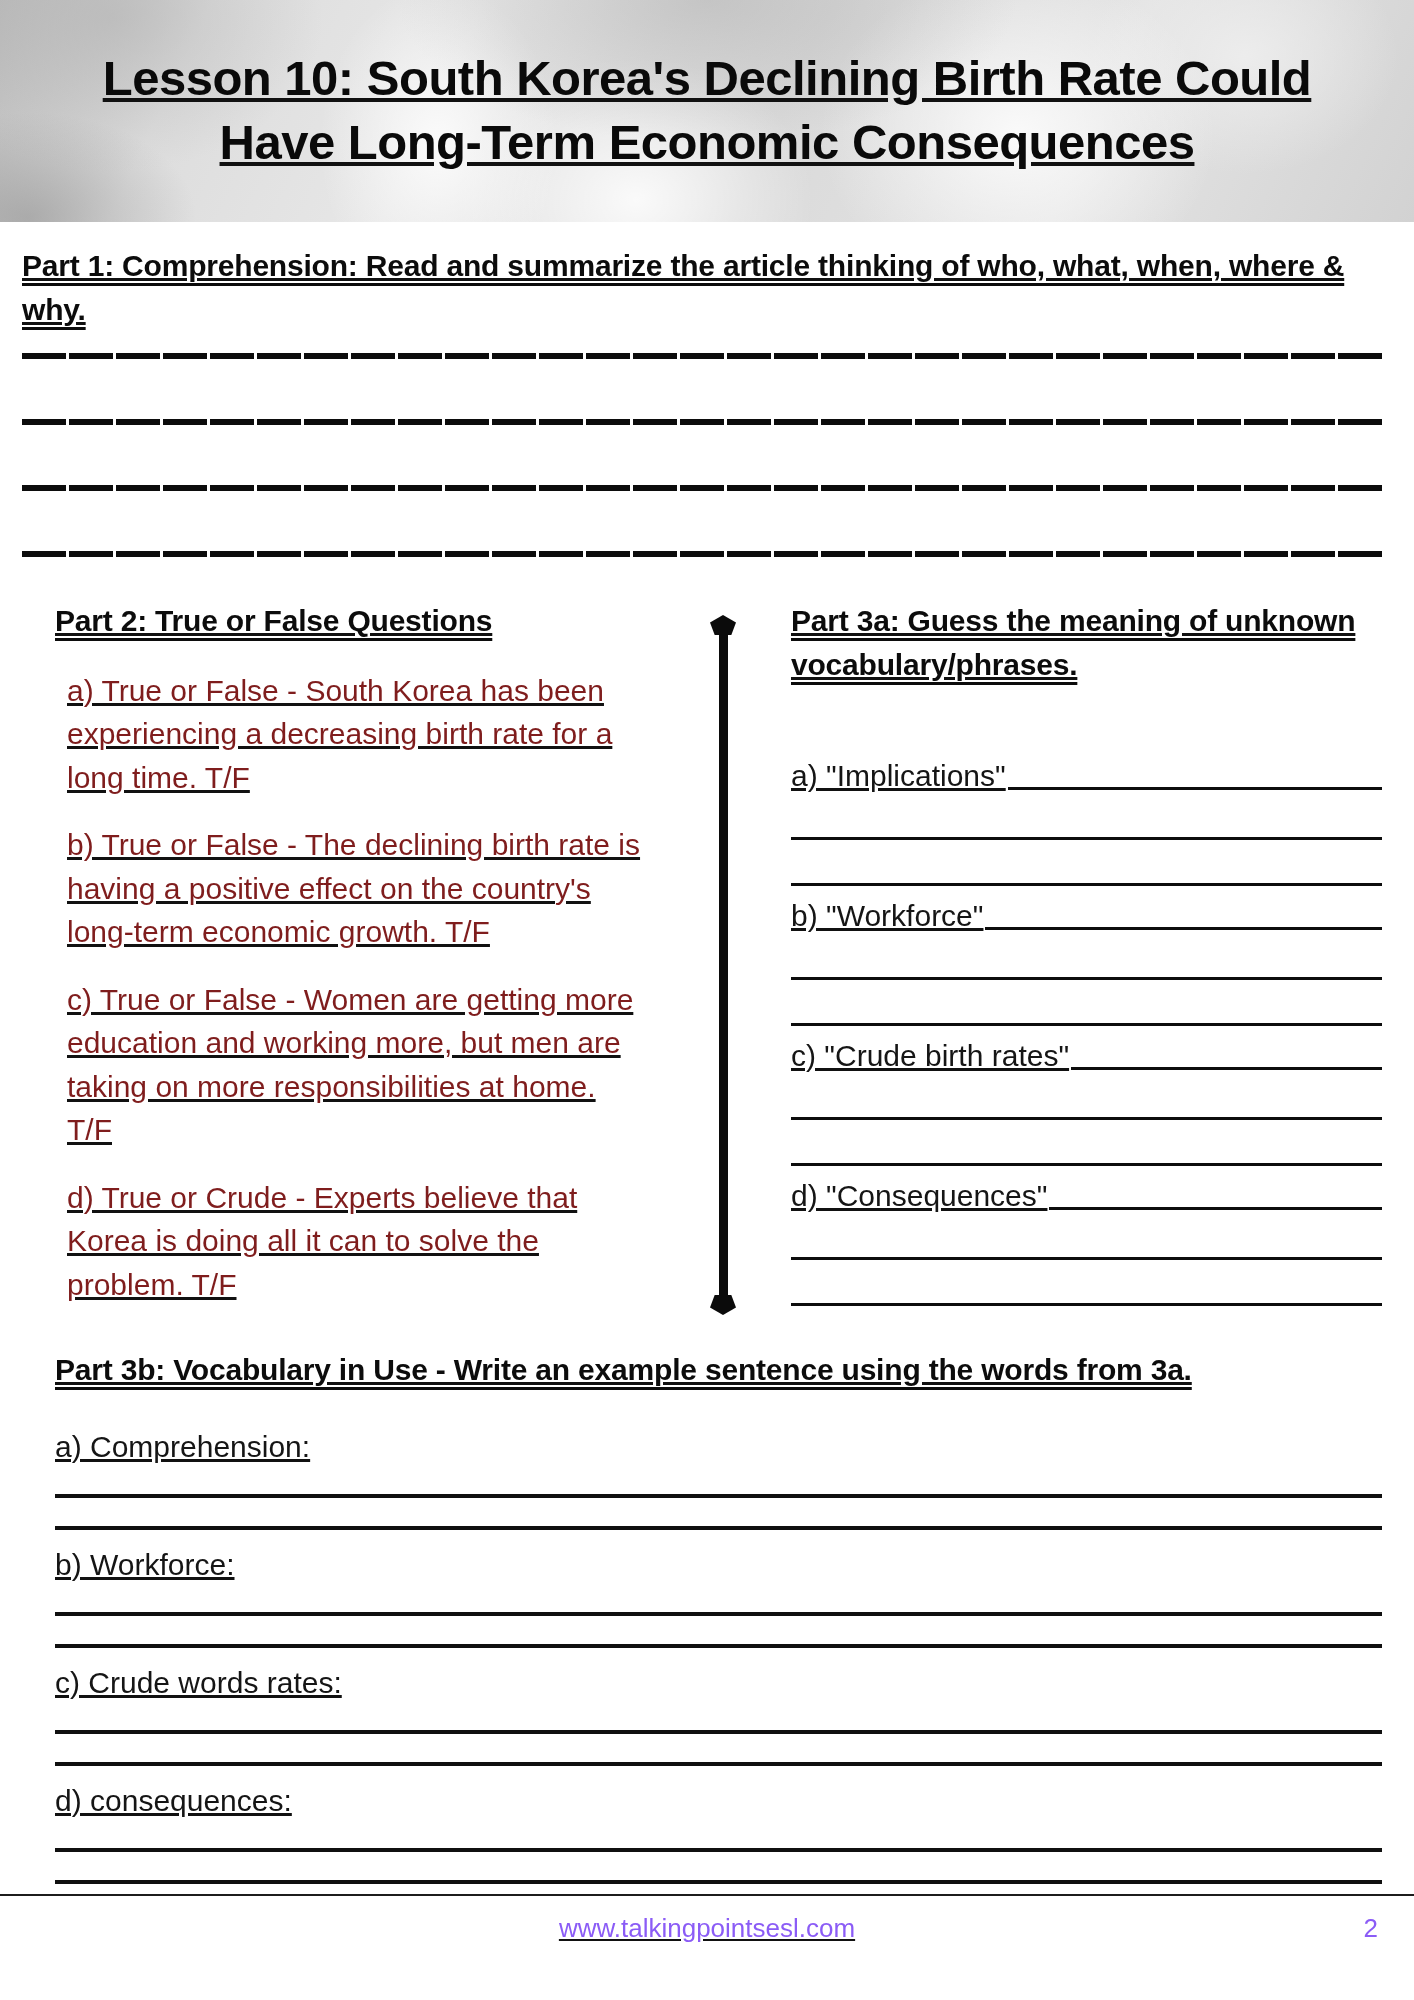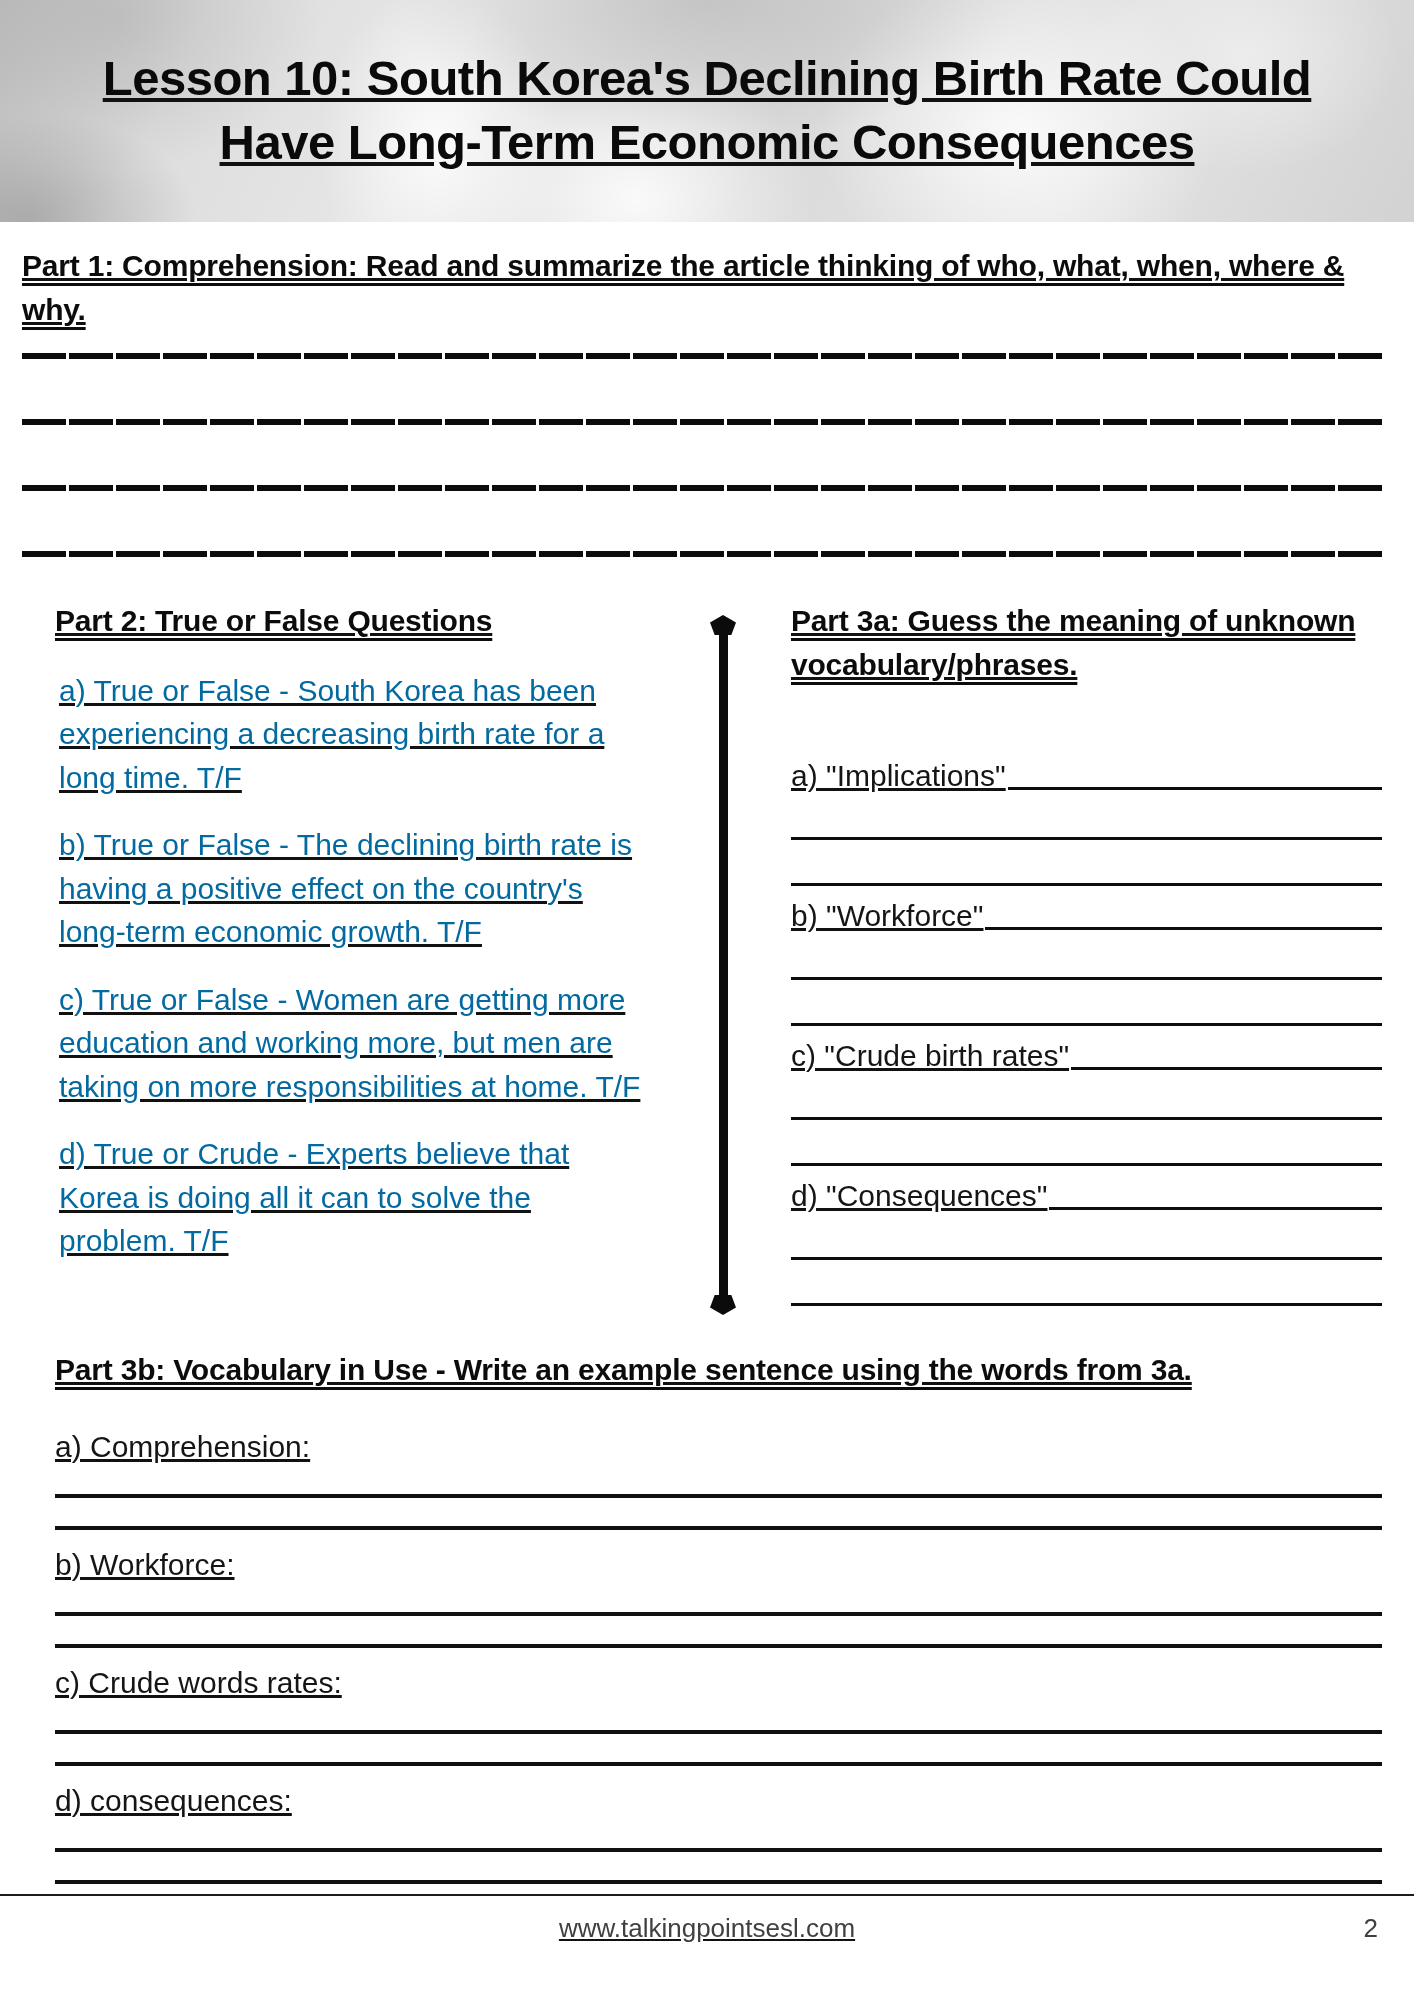--- a/index.html
+++ b/index.html
@@ -41,21 +41,21 @@
   .wline {
     height:66px;
     background-image:repeating-linear-gradient(to right,#0c0c0c 0 44px,rgba(0,0,0,0) 44px 47px);
     background-size:100% 6px; background-position:left bottom; background-repeat:no-repeat;
   }
   .wline.first { height:28px; }
 
   
   .columns { display:flex; margin:42px 32px 0 55px;gap:24px; }
   .col-left { width:600px; flex:0 0 auto; }
-  .question { margin:26px 4px 0; font-size:30px; line-height:1.45; color:#0369a1; }
+  .question { margin:26px 12px 0; font-size:30px; line-height:1.45; color:#7f1d1d; }
   .question + .question { margin-top:24px; }
 
   .divider { width:88px; flex:0 0 auto; height:700px; margin-top:16px;
              display:flex; flex-direction:column; align-items:center; }
   .arrow { width:26px; height:20px; background:#0b0b0b; flex:0 0 auto; }
   .arrow.up   { clip-path:polygon(50% 0%,100% 38%,82% 100%,18% 100%,0% 38%); }
   .arrow.down { clip-path:polygon(18% 0%,82% 0%,100% 62%,50% 100%,0% 62%); }
   .bar { width:9px; flex:1; background:#0b0b0b; }
 
   .col-right { flex:1; min-width:0; }
@@ -70,21 +70,21 @@
   .part3b { margin:30px 32px 0 55px; }
   .p3b-item { margin-top:14px; }
   .p3b-item.first { margin-top:34px; }
   .p3b-label { margin:0; font-size:30px; line-height:1.4; color:#151515; }
   .bline { height:30px; border-bottom:4px solid #101010; }
   .bline + .bline { height:32px; }
 
   
   .footer-rule { margin-top:10px; border-top:2px solid #1c1c1c; width:100%; }
   .footer-row { position:relative; margin-top:14px; text-align:center;
-                font-size:26px; line-height:36px; color:#404040; }
+                font-size:26px; line-height:36px; color:#8b5cf6; }
   .pagenum { position:absolute; right:36px; top:0; }
 </style>
 </head>
 <body>
 
 <div class="page">
 
   <header class="hero">
     <h1 class="title">
       <span>Lesson 10: South Korea's Declining Birth Rate Could</span><br>

